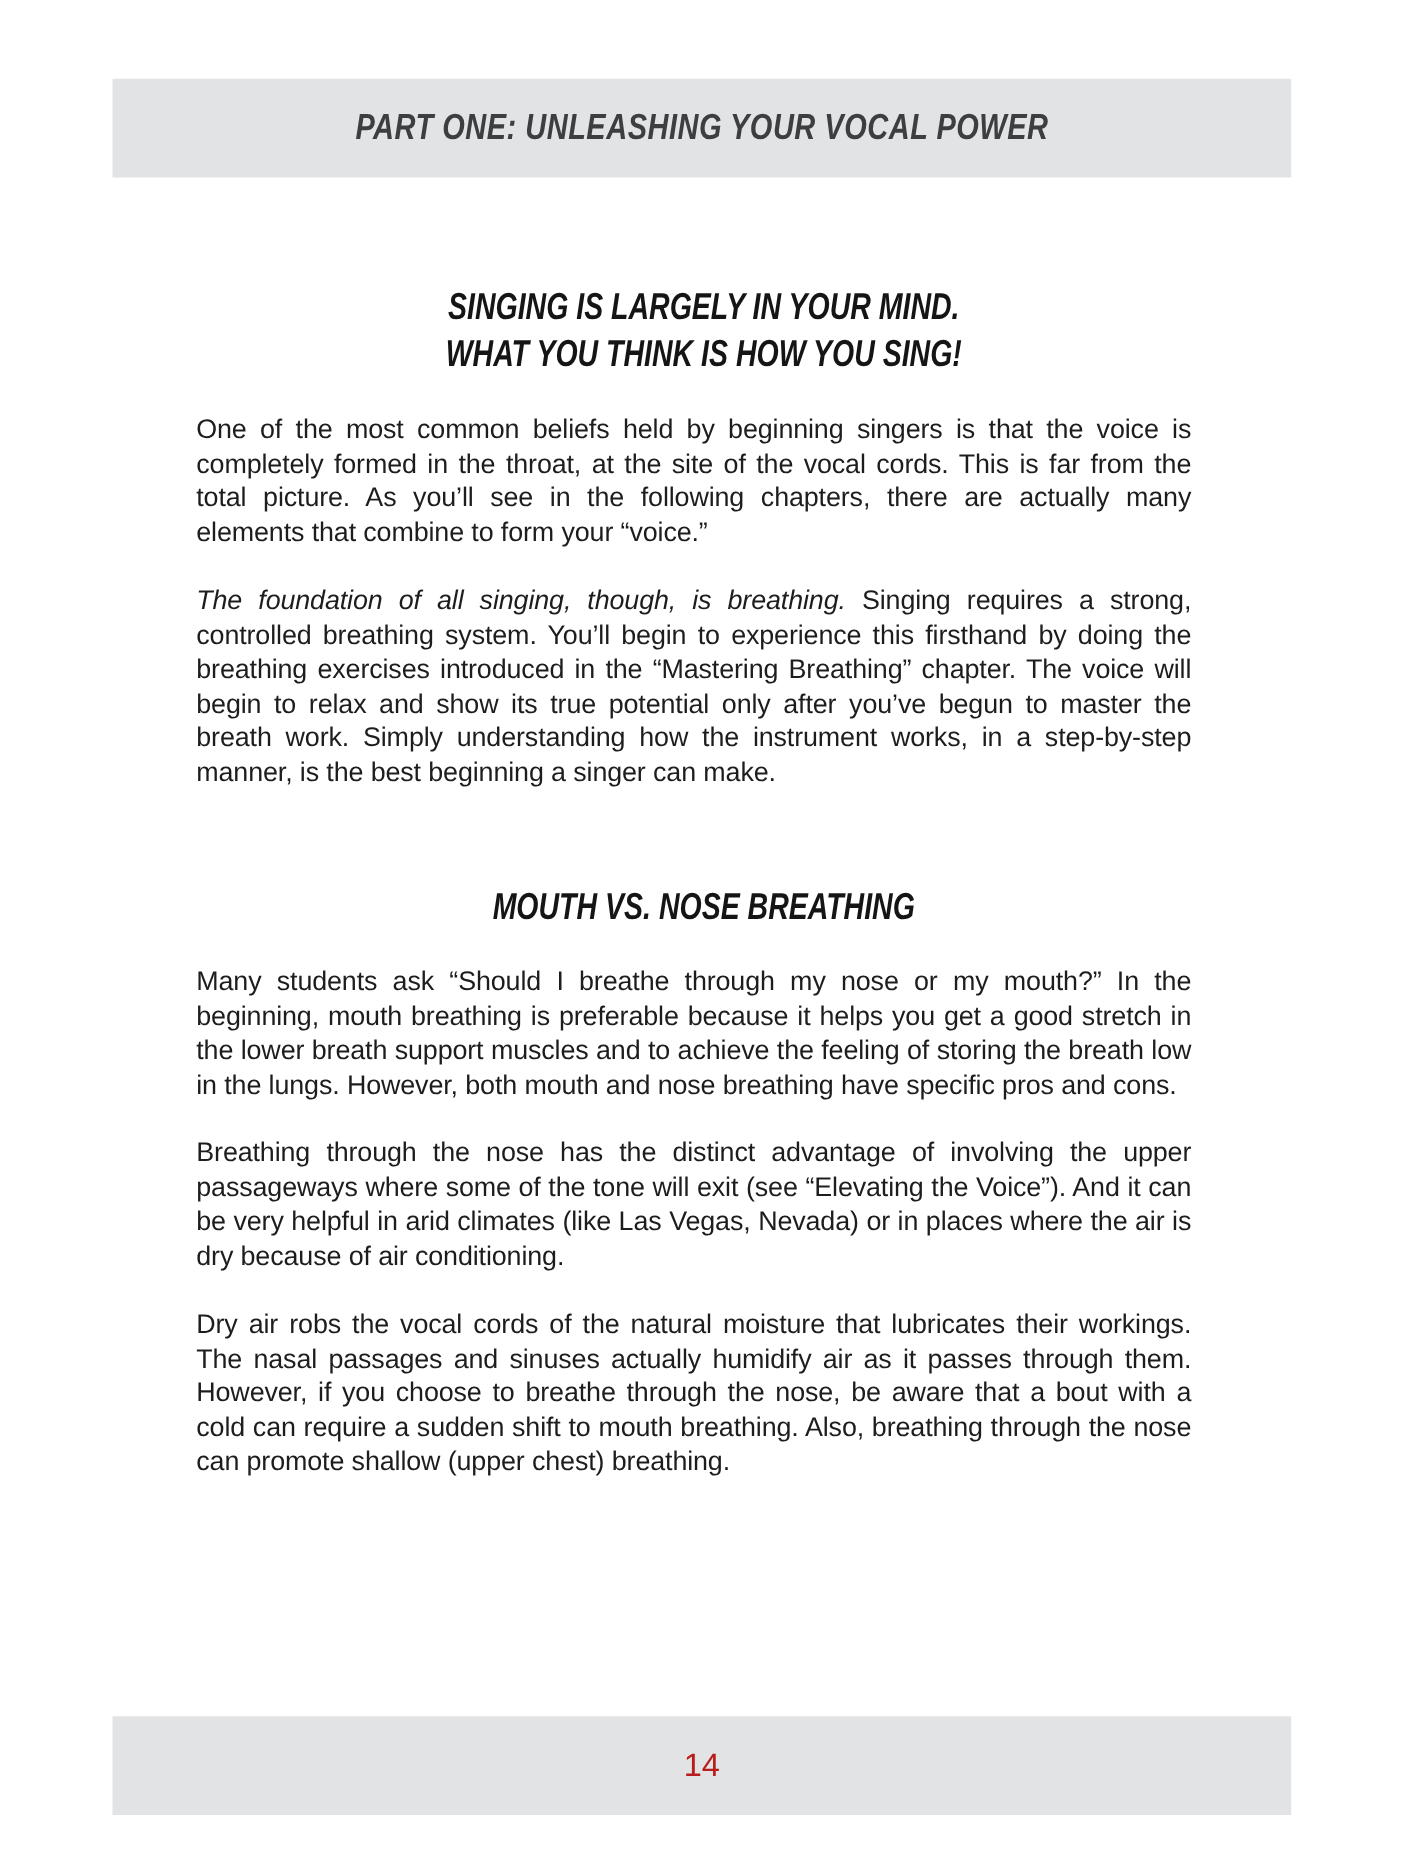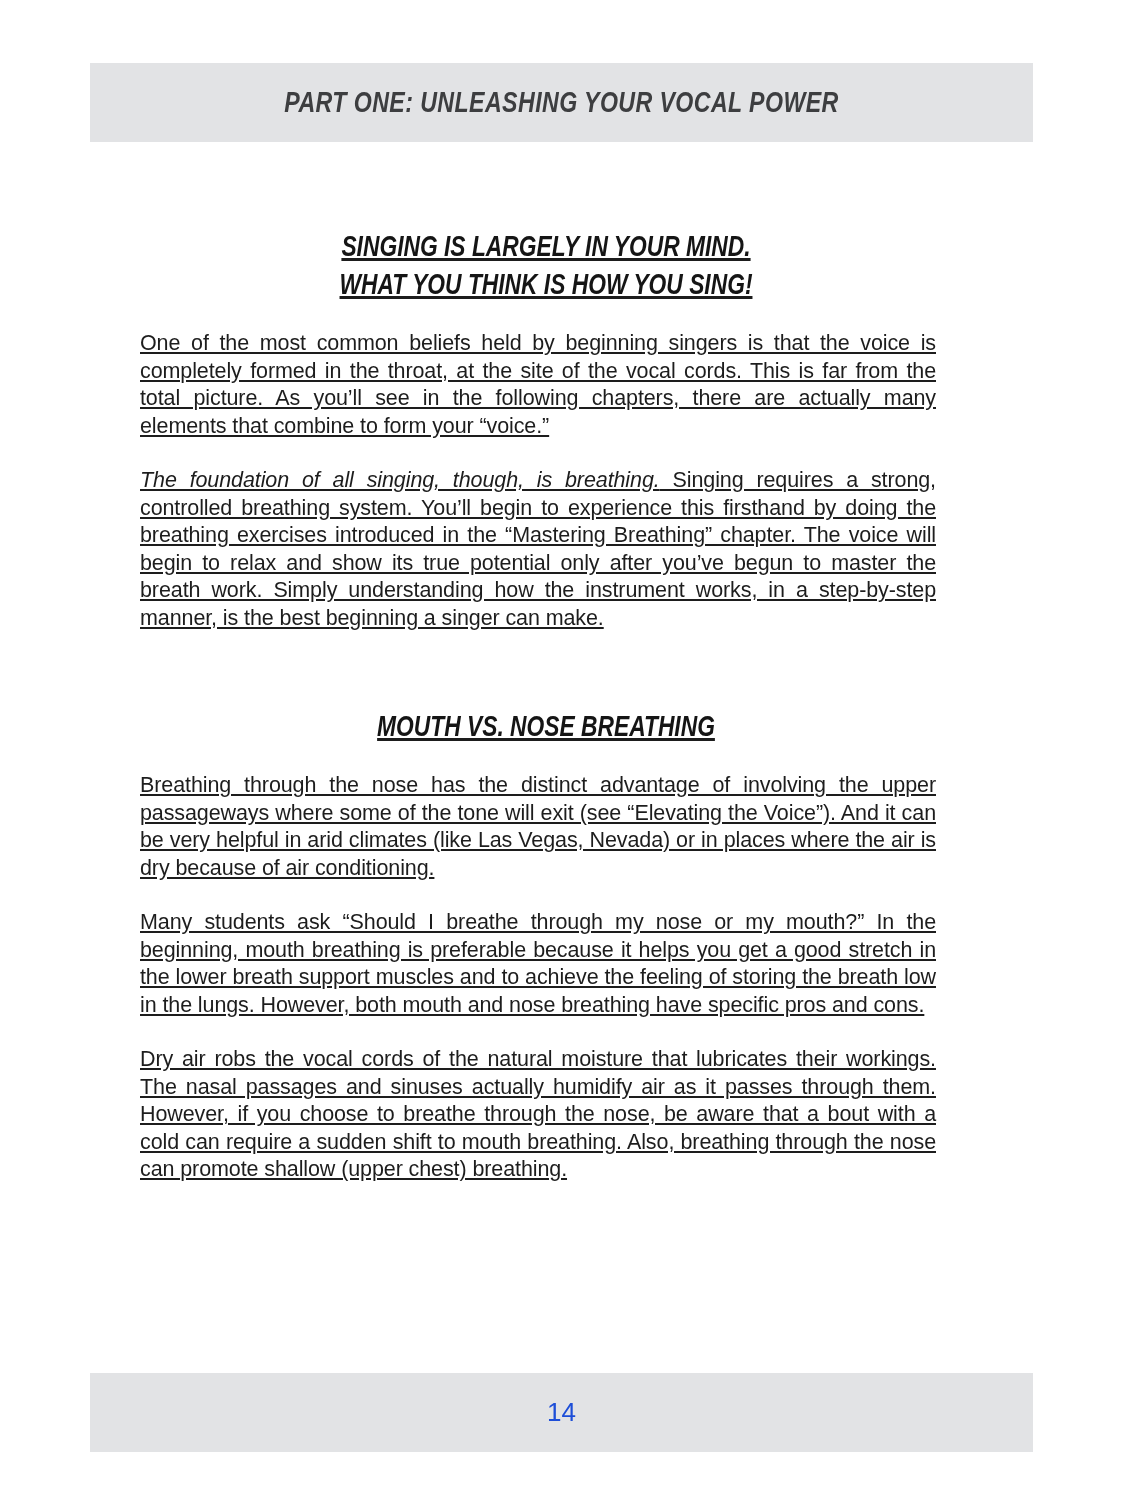--- a/index.html
+++ b/index.html
@@ -34,29 +34,28 @@
     font-style: italic;
     font-size: 29px;
     color: #3d3e40;
     letter-spacing: 0.5px;
     white-space: nowrap;
     transform: scaleX(0.80);
     transform-origin: 50% 50%;
   }
   .page-number {
     font-size: 26px;
-    color: #1d4ed8;
+    color: #b91c1c;
   }
   .content {
     position: absolute;
-    left: 140px;
+    left: 157px;
     top: 0;
     width: 812px;
     color: #1d1d1d;
-    text-decoration: underline;
   }
   .heading {
     margin: 0;
     text-align: center;
     font-weight: bold;
     font-style: italic;
     font-size: 30px;
     line-height: 38px;
     color: #151515;
   }
@@ -95,23 +94,23 @@
     </h1>
 
     <p class="body-par first">One of the most common beliefs held by beginning singers is that the voice is completely formed in the throat, at the site of the vocal cords. This is far from the total picture. As you’ll see in the following chapters, there are actually many elements that combine to form your “voice.”</p>
 
     <p class="body-par"><span class="lead-italic">The foundation of all singing, though, is breathing.</span><span> Singing requires a strong, controlled breathing system. You’ll begin to experience this firsthand by doing the breathing exercises introduced in the “Mastering Breathing” chapter. The voice will begin to relax and show its true potential only after you’ve begun to master the breath work. Simply understanding how the instrument works, in a step-by-step manner, is the best beginning a singer can make.</span></p>
 
     <h2 class="heading h2-block">
       <span class="hline">MOUTH VS. NOSE BREATHING</span>
     </h2>
 
+    <p class="body-par first">Many students ask “Should I breathe through my nose or my mouth?” In the beginning, mouth breathing is preferable because it helps you get a good stretch in the lower breath support muscles and to achieve the feeling of storing the breath low in the lungs. However, both mouth and nose breathing have specific pros and cons.</p>
+
     <p class="body-par">Breathing through the nose has the distinct advantage of involving the upper passageways where some of the tone will exit (see “Elevating the Voice”). And it can be very helpful in arid climates (like Las Vegas, Nevada) or in places where the air is dry because of air conditioning.</p>
-
-    <p class="body-par first">Many students ask “Should I breathe through my nose or my mouth?” In the beginning, mouth breathing is preferable because it helps you get a good stretch in the lower breath support muscles and to achieve the feeling of storing the breath low in the lungs. However, both mouth and nose breathing have specific pros and cons.</p>
 
     <p class="body-par">Dry air robs the vocal cords of the natural moisture that lubricates their workings. The nasal passages and sinuses actually humidify air as it passes through them. However, if you choose to breathe through the nose, be aware that a bout with a cold can require a sudden shift to mouth breathing. Also, breathing through the nose can promote shallow (upper chest) breathing.</p>
 
   </div>
 
   <div class="band footer">
     <div class="page-number">14</div>
   </div>
 
 </div>

